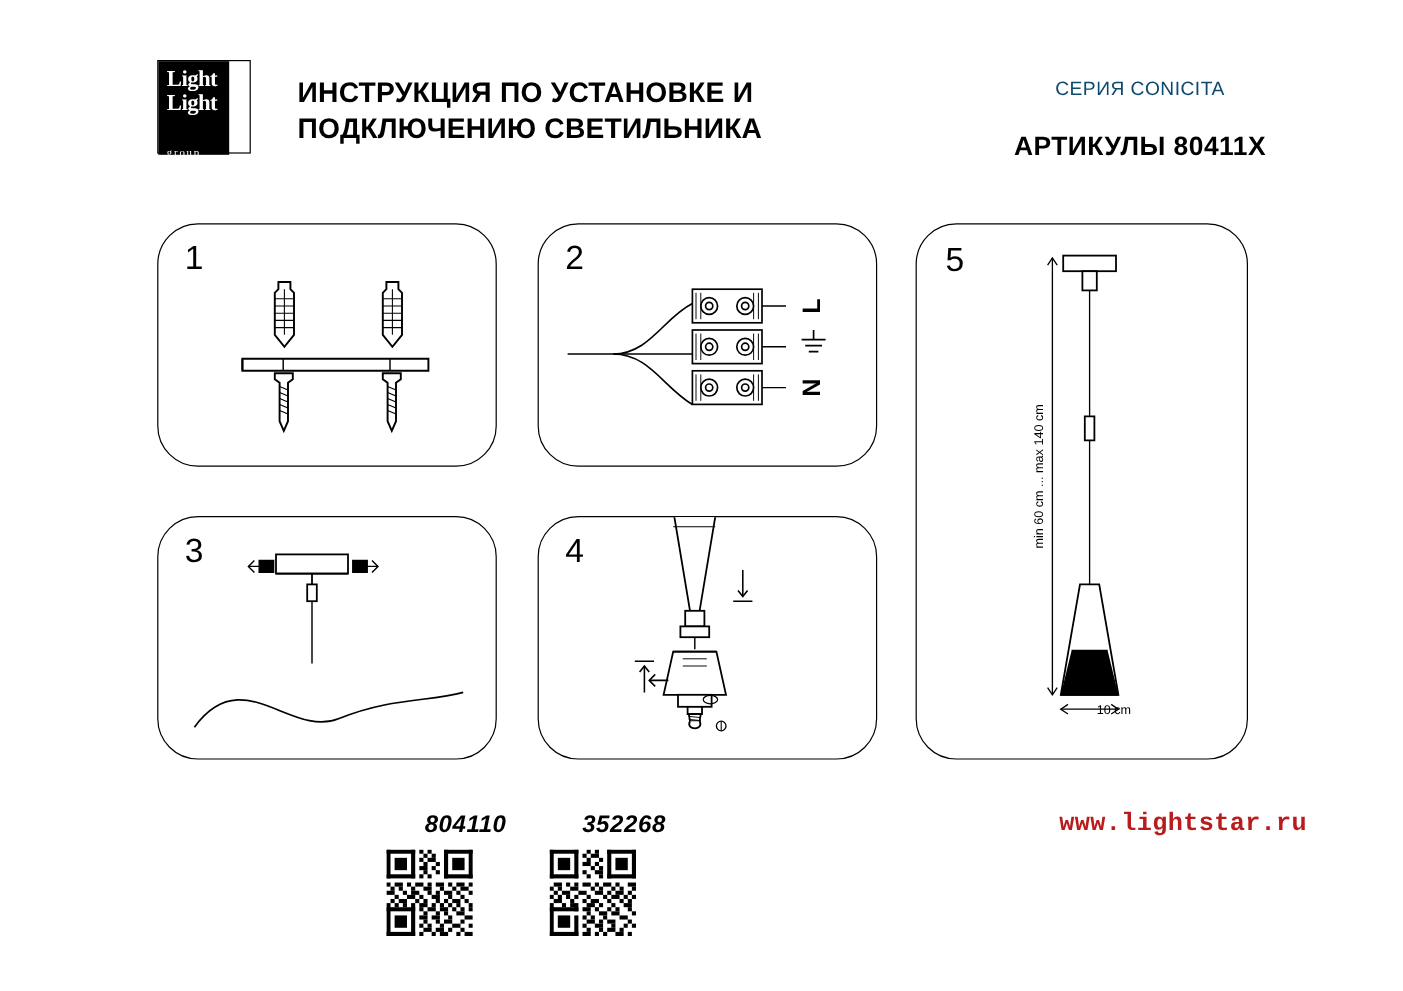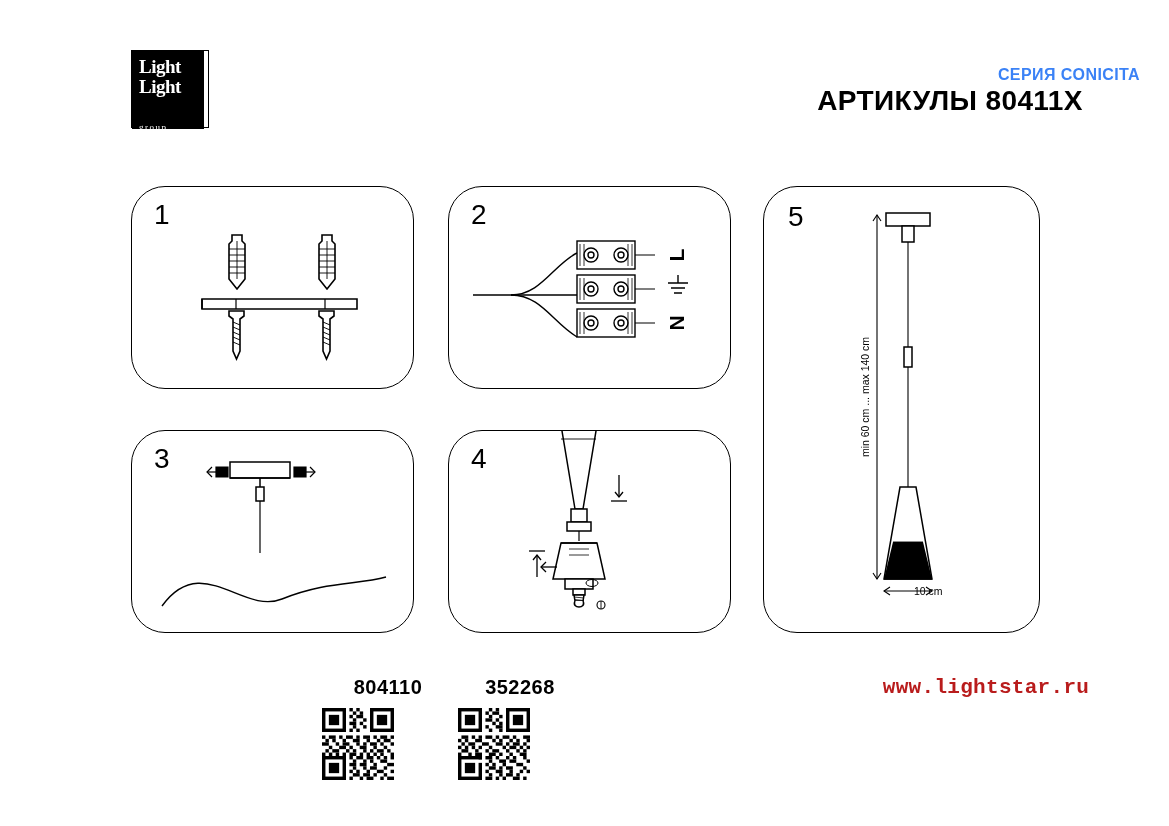--- a/index.html
+++ b/index.html
@@ -26,21 +26,21 @@
   #logo-box {
     position: absolute;
     left: 131px; top: 50px;
     width: 78px; height: 78px;
     border: 1.5px solid #000;
     background: #fff;
   }
   #logo-inner {
     position: absolute;
     left: 0; top: 0;
-    width: 72px; height: 78px;
+    width: 59px; height: 78px;
     background: #000;
     color: #fff;
     padding: 6px 0 0 7px;
   }
   #logo-inner .l1, #logo-inner .l2 {
     font-family: "Liberation Serif", serif;
     font-weight: bold;
     font-size: 19px;
     line-height: 20px;
     letter-spacing: -0.5px;
@@ -62,30 +62,29 @@
     color: #000;
     letter-spacing: 0.2px;
   }
   #series-block {
     position: absolute;
     left: 760px; top: 66px;
     width: 380px;
     text-align: center;
   }
   #series-line {
-    font-weight: bold;
+    font-weight: normal;
     font-size: 16px;
     letter-spacing: 0.4px;
-    color: #3b82f6;
-    text-align: right;
+    color: #0c4a6e;
   }
   #article-line {
-    margin-top: 1px;
+    margin-top: 25px;
     font-weight: bold;
-    font-size: 28px;
+    font-size: 22px;
     letter-spacing: 0.4px;
     color: #000;
   }
 
   
   .panel {
     position: absolute;
     border: 1.6px solid #000;
     border-radius: 34px;
     background: #fff;
@@ -106,20 +105,21 @@
 
   .art { position: absolute; left: 0; top: 0; }
 
   
   .code-label {
     position: absolute;
     font-weight: bold;
     font-size: 20px;
     color: #000;
     letter-spacing: 0.5px;
+    font-style: italic;
   }
   #code1-label { left: 313px; top: 676px; width: 150px; text-align: center; }
   #code2-label { left: 445px; top: 676px; width: 150px; text-align: center; }
   .qr {
     position: absolute;
     width: 72px; height: 72px;
   }
   #qr1 { left: 322px; top: 708px; }
   #qr2 { left: 458px; top: 708px; }
   #site {
@@ -142,20 +142,21 @@
   <div id="header">
 
     <div id="logo-box">
       <div id="logo-inner">
         <div class="l1">Light</div>
         <div class="l2">Light</div>
         <div class="l3">group</div>
       </div>
     </div>
 
+    <div id="title">ИНСТРУКЦИЯ ПО УСТАНОВКЕ И ПОДКЛЮЧЕНИЮ СВЕТИЛЬНИКА</div>
 
     <div id="series-block">
       <div id="series-line">СЕРИЯ CONICITA</div>
       <div id="article-line">АРТИКУЛЫ 80411X</div>
     </div>
   </div>
 
   <div class="panel" id="panel1">
     <div class="panel-num">1</div>
     <svg class="art" width="283" height="203" viewBox="0 0 283 203">

